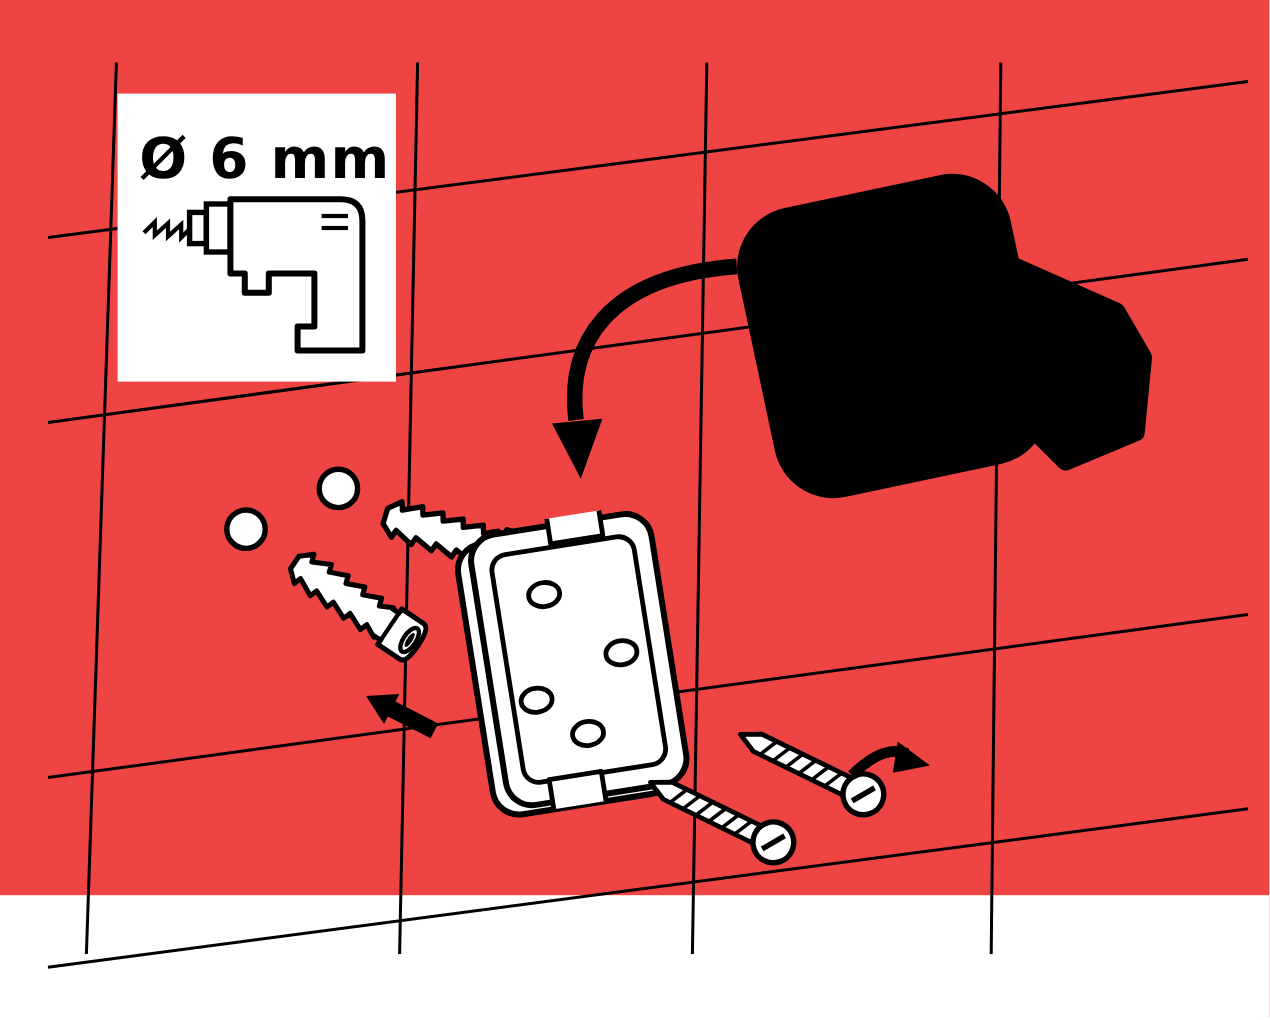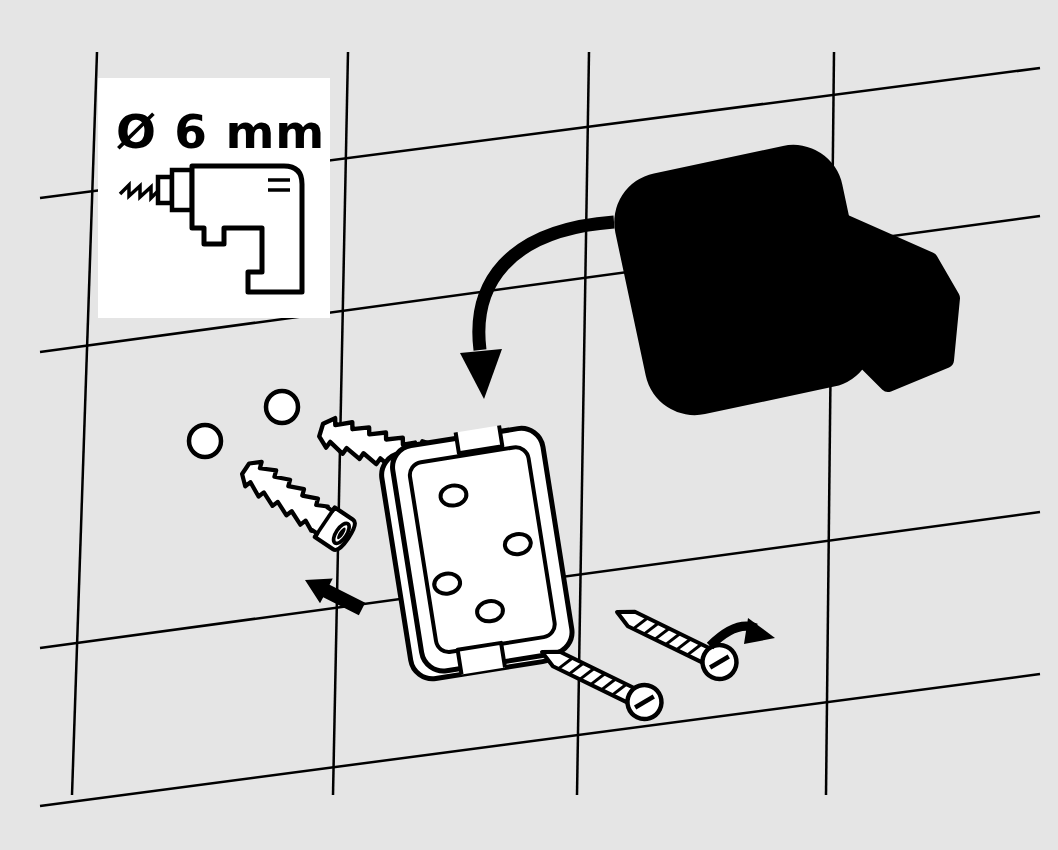--- a/index.html
+++ b/index.html
@@ -7,22 +7,22 @@
     padding: 0;
     width: 1058px;
     height: 850px;
     background: #ffffff;
     font-family: "DejaVu Sans", sans-serif;
     overflow: hidden;
   }
   #stage {
     position: relative;
     width: 1058px;
-    height: 850px;
-    background: #e5e5e5;
+    height: 746px;
+    background: #ef4444;
     text-align: right;
   }
   svg { display: block; }
   .drill-label-text {
     font-family: "DejaVu Sans", "Liberation Sans", sans-serif;
     font-weight: bold;
     font-size: 47px;
     fill: #000000;
     letter-spacing: 1px;
   }

